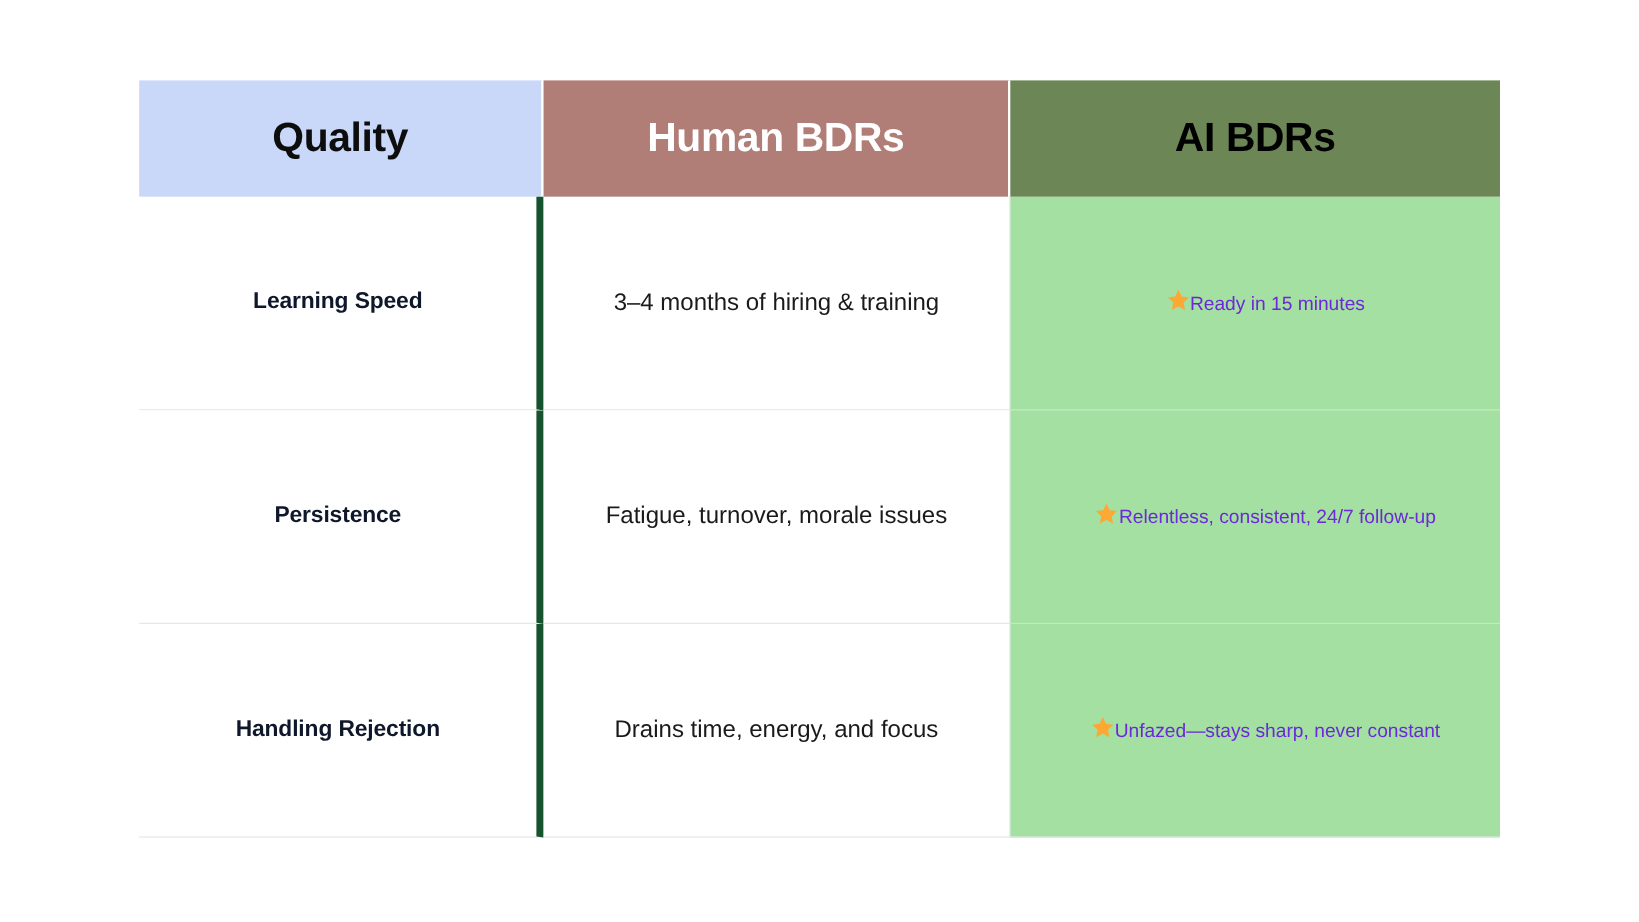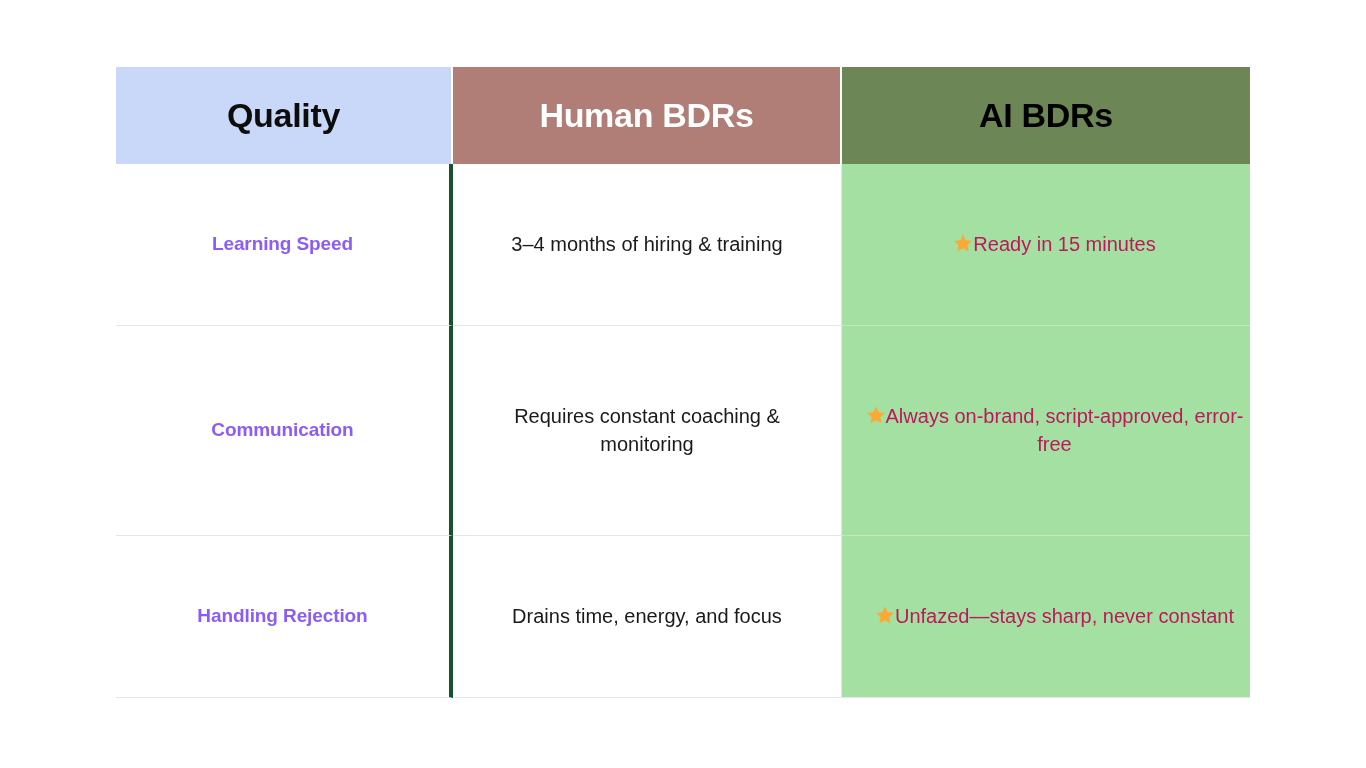--- a/index.html
+++ b/index.html
@@ -80,33 +80,33 @@
     line-height: 1.42;
     color: #1a1a1a;
     border-bottom: 1px solid #e4e6e8;
   }
   tbody tr:last-child td { border-bottom: 1px solid #e4e6e8; }
 
   td.quality-cell {
     font-weight: 700;
     font-size: 19px;
     background: #ffffff;
-    color: #8b5cf6;
-    border-right: 4px solid #14532d;
+    color: #0f172a;
+    border-right: 6px solid #14532d;
     letter-spacing: -0.1px;
   }
   td.human-cell {
     background: #ffffff;
     border-right: 1px solid #e4e6e8;
     font-size: 20px;
   }
   td.ai-cell {
     background: #a3e0a1;
-    color: #be185d;
-    font-size: 20px;
+    color: #6d28d9;
+    font-size: 16px;
     border-bottom: 1px solid #c3e8c2;
     padding-left: 23px;
     padding-right: 6px;
   }
 
   
   tr.r0 td { height: 99px; }
   tr.r1 td { height: 135px; }
   tr.r2 td { height: 99px; }
   tr.r3 td { height: 99px; }
@@ -148,32 +148,32 @@
           <td class="human-cell">3–4 months of hiring &amp; training</td>
           <td class="ai-cell">
             <span class="star-icon">
               <svg viewBox="0 0 24 24" width="20" height="20" aria-hidden="true">
                 <polygon points="12,1.8 15.2,8.6 22.6,9.5 17.2,14.6 18.6,22 12,18.4 5.4,22 6.8,14.6 1.4,9.5 8.8,8.6" fill="#fca834"></polygon>
               </svg>
             </span><span class="cell-text">Ready in 15 minutes</span>
           </td>
         </tr>
 
-        <tr class="r1">
-          <td class="quality-cell">Communication</td>
-          <td class="human-cell">Requires constant coaching &amp; monitoring</td>
+
+        <tr class="r2">
+          <td class="quality-cell">Persistence</td>
+          <td class="human-cell">Fatigue, turnover, morale issues</td>
           <td class="ai-cell">
             <span class="star-icon">
               <svg viewBox="0 0 24 24" width="20" height="20" aria-hidden="true">
                 <polygon points="12,1.8 15.2,8.6 22.6,9.5 17.2,14.6 18.6,22 12,18.4 5.4,22 6.8,14.6 1.4,9.5 8.8,8.6" fill="#fca834"></polygon>
               </svg>
-            </span><span class="cell-text">Always on-brand, script-approved, error-free</span>
+            </span><span class="cell-text">Relentless, consistent, 24/7 follow-up</span>
           </td>
         </tr>
-
 
 
         <tr class="r4">
           <td class="quality-cell">Handling Rejection</td>
           <td class="human-cell">Drains time, energy, and focus</td>
           <td class="ai-cell">
             <span class="star-icon">
               <svg viewBox="0 0 24 24" width="20" height="20" aria-hidden="true">
                 <polygon points="12,1.8 15.2,8.6 22.6,9.5 17.2,14.6 18.6,22 12,18.4 5.4,22 6.8,14.6 1.4,9.5 8.8,8.6" fill="#fca834"></polygon>
               </svg>

